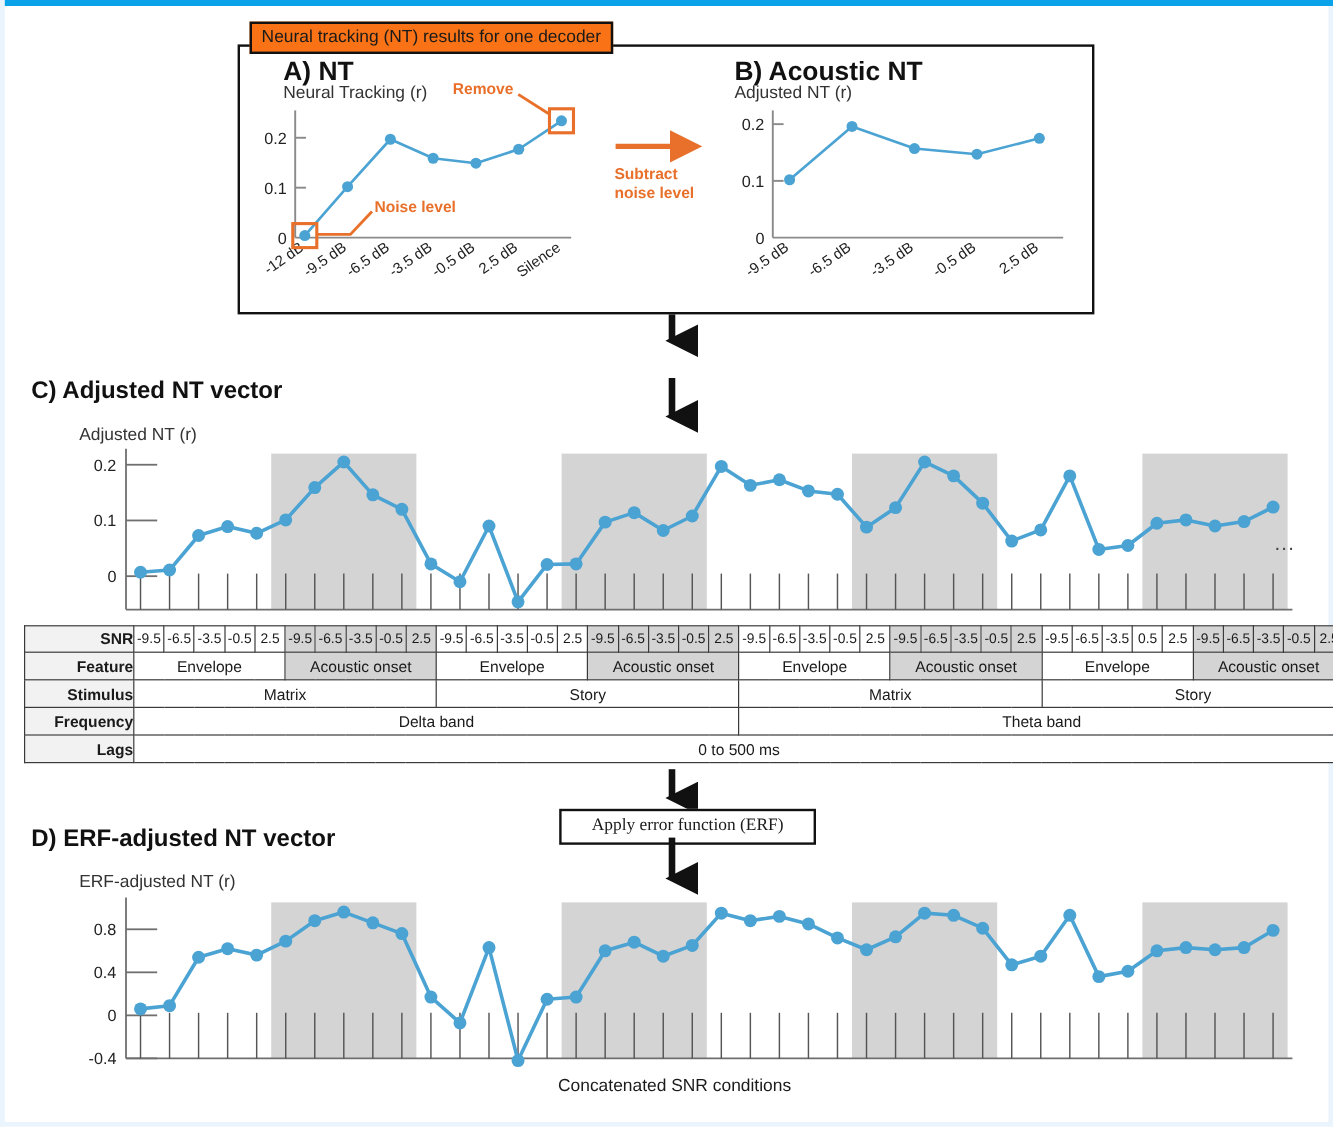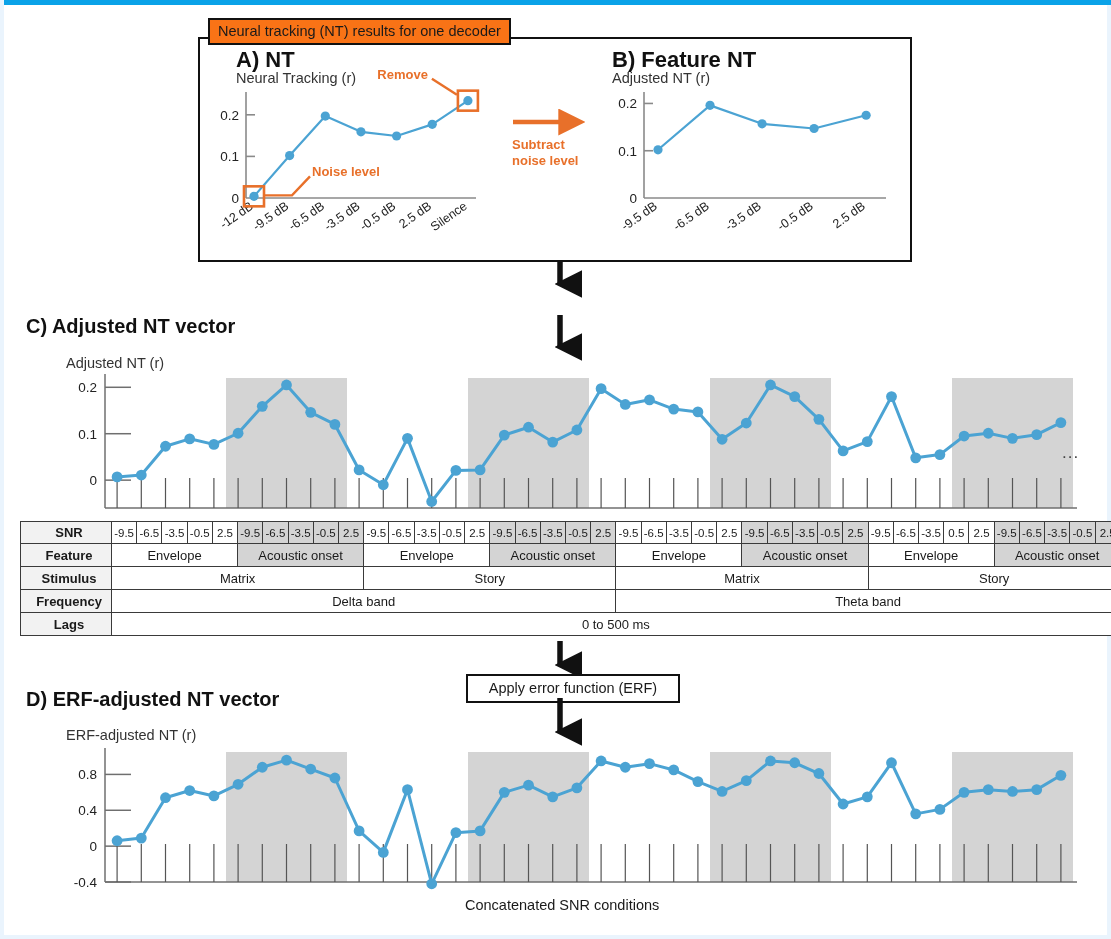--- a/index.html
+++ b/index.html
@@ -63,21 +63,21 @@
     vertical-align:middle;
     padding:0;
     background:#fff;
     color:#1a1a1a;
     overflow:hidden;
     white-space:nowrap;
   }
   #snrtable td.rowlab{
     background:#f2f2f2;
     font-weight:bold;
-    text-align:center;
+    text-align:right;
     padding-left:6px;
     font-size:13px;
     width:84px;
   }
   #snrtable td.shade{background:#d4d4d4;}
   #snrtable td.big{font-size:13px;}
   #snrtable tr.tall td{height:22px;}
   .tiklabel{font-size:13.5px;fill:#222;}
   .ornlabel{font-size:13px;font-weight:bold;fill:#e8702a;}
   .xcat{font-size:12.5px;fill:#222;}
@@ -89,21 +89,21 @@
 
 <div id="figure">
   <div id="topaccent" class="abs"></div>
 
   <div id="topbox" class="abs"></div>
   <div id="topbox-title" class="abs">Neural tracking (NT) results for one decoder</div>
 
   <div class="abs panel-letter" style="left:232px;top:47px;">A) NT</div>
   <div class="abs axis-title" style="left:232px;top:70px;">Neural Tracking (r)</div>
 
-  <div class="abs panel-letter" style="left:608px;top:47px;">B) Feature NT</div>
+  <div class="abs panel-letter" style="left:608px;top:47px;">B) Acoustic NT</div>
   <div class="abs axis-title" style="left:608px;top:70px;">Adjusted NT (r)</div>
 
   <svg class="abs" id="svgA" style="left:216px;top:88px;" width="260" height="170">
       <line x1="26" y1="4" x2="26" y2="110" stroke="#8a8a8a" stroke-width="1.6"></line>
       <line x1="26" y1="110" x2="256" y2="110" stroke="#8a8a8a" stroke-width="1.6"></line>
       <text x="19" y="115" text-anchor="end" class="tiklabel">0</text>
       <line x1="26" y1="68.4" x2="35" y2="68.4" stroke="#8a8a8a" stroke-width="1.6"></line>
       <text x="19" y="73.4" text-anchor="end" class="tiklabel">0.1</text>
       <line x1="26" y1="26.799999999999997" x2="35" y2="26.799999999999997" stroke="#8a8a8a" stroke-width="1.6"></line>
       <text x="19" y="31.799999999999997" text-anchor="end" class="tiklabel">0.2</text>
@@ -351,21 +351,21 @@
           <td class="rowlab">Lags</td>
           <td colspan="40" class="big">0 to 500 ms</td>
         </tr>
       </tbody>
   </table>
 
   <svg class="abs" style="left:546px;top:641px;" width="20" height="36">
     <line x1="10" y1="0" x2="10" y2="24" stroke="#111" stroke-width="5.5" marker-end="url(#blkA)"></line>
   </svg>
 
-  <div class="abs flowbox" style="left:462px;top:674px;width:214px;">Apply error function (ERF)</div>
+  <div class="abs flowbox" style="left:462px;top:674px;width:214px;font-family:Liberation Serif, serif;">Apply error function (ERF)</div>
 
   <svg class="abs" style="left:546px;top:698px;" width="20" height="46">
     <line x1="10" y1="0" x2="10" y2="34" stroke="#111" stroke-width="5.5" marker-end="url(#blkA)"></line>
   </svg>
 
   <div class="abs section-head" style="left:22px;top:688px;">D) ERF-adjusted NT vector</div>
   <div class="abs axis-title" style="left:62px;top:727px;">ERF-adjusted NT (r)</div>
 
   <svg class="abs" id="svgD" style="left:16px;top:746px;" width="1079" height="148">
       <rect x="206" y="6" width="121" height="130" fill="#d4d4d4"></rect>

